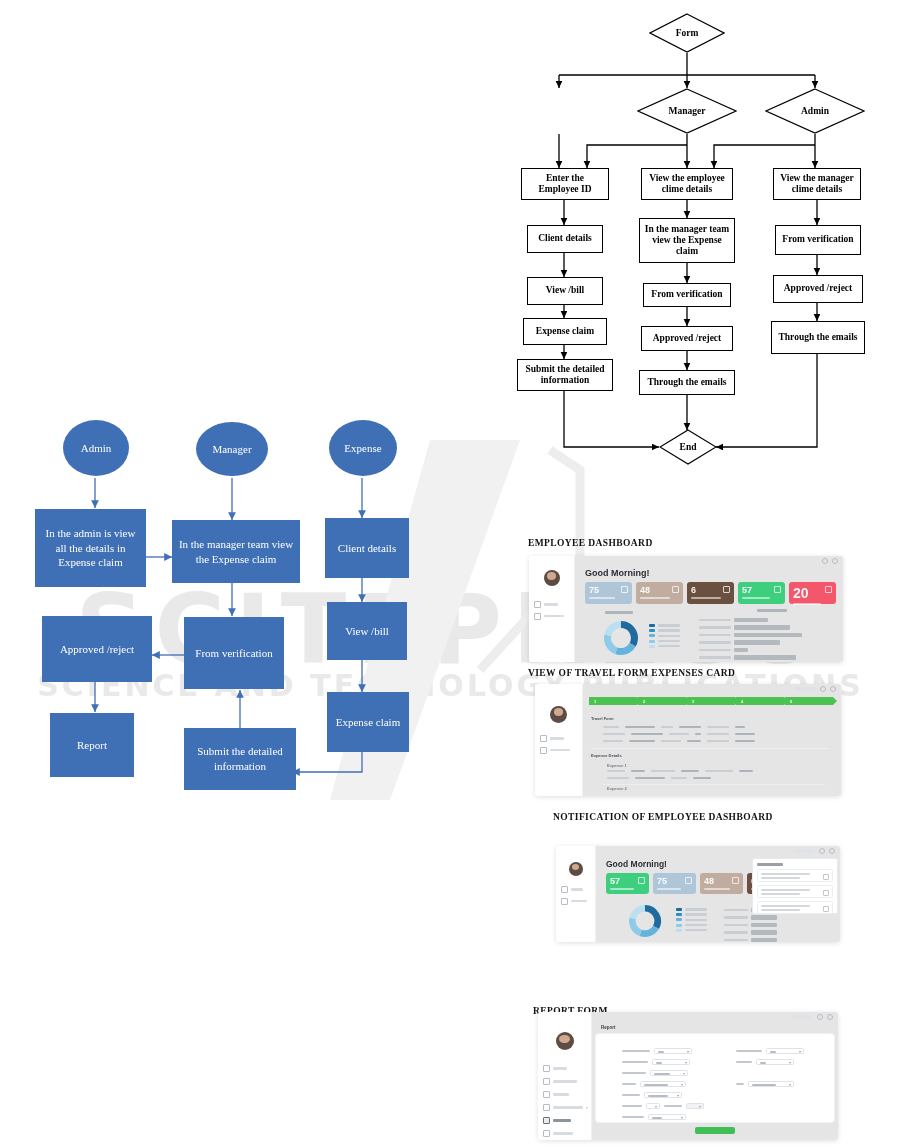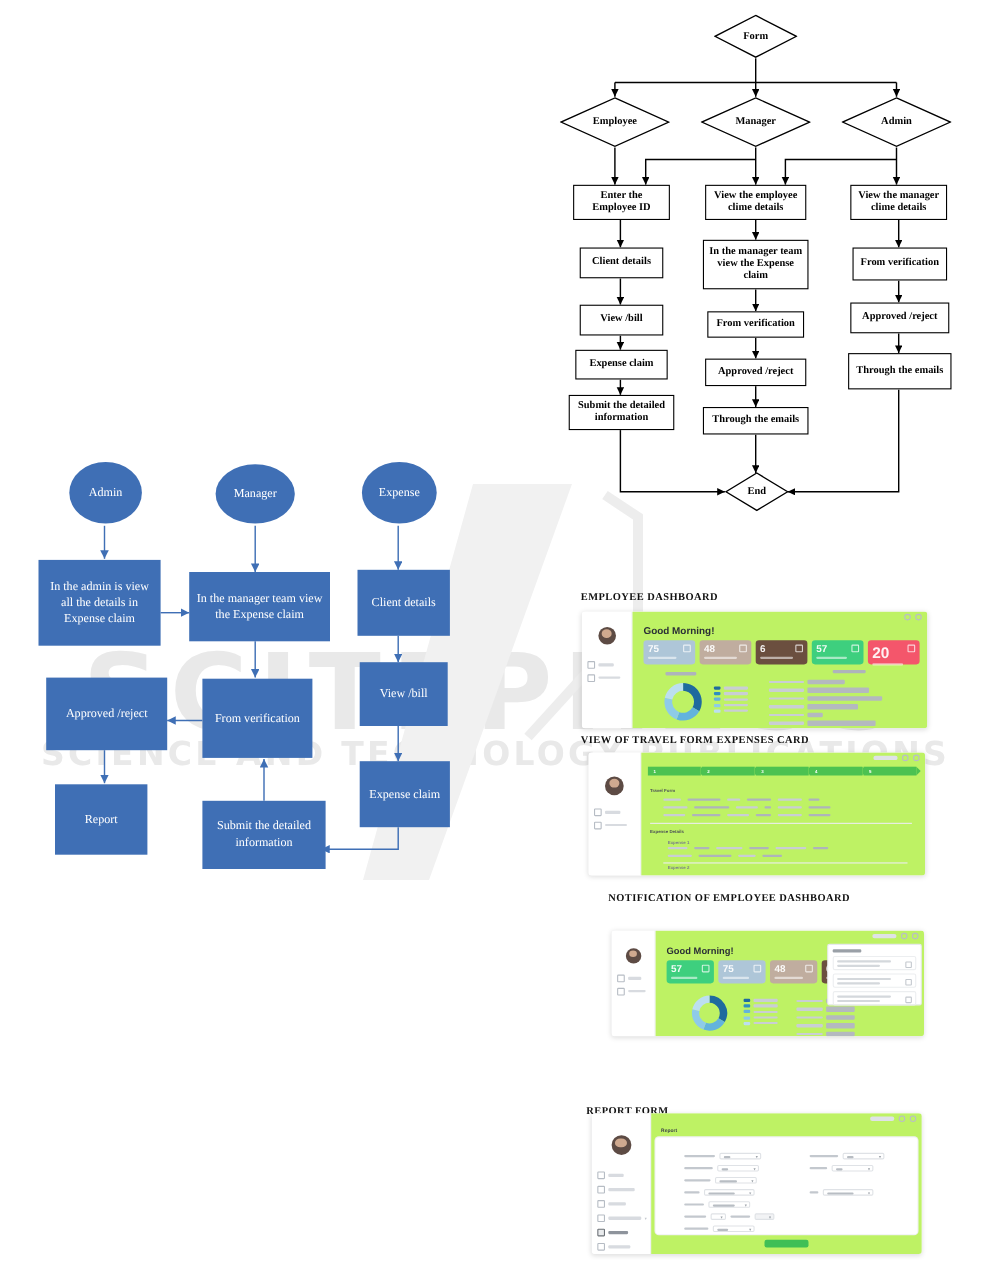--- a/index.html
+++ b/index.html
@@ -79,21 +79,21 @@
   .sb-av{border-radius:50%;background:#5d4b44;overflow:hidden;position:relative;}
   .sb-av::after{content:"";position:absolute;left:22%;top:14%;width:56%;height:46%;
       border-radius:50%;background:#cfa98f;}
   .sb-name{font-size:2.6px;color:#8a8f96;margin-top:2px;}
   .sb-nav{width:100%;margin-top:7px;display:flex;flex-direction:column;gap:4.5px;padding-left:5px;box-sizing:border-box;}
   .sb-row{display:flex;align-items:center;gap:3px;}
   .sb-ic{width:5px;height:5px;border:.6px solid #b6bcc4;border-radius:1px;flex:0 0 auto;}
   .sb-tx{height:2.6px;background:#d8dbe0;border-radius:1px;}
   .sb-tx.sel{background:#8e949c;}
 
-  .main{flex:1;position:relative;background:#bef264;}
+  .main{flex:1;position:relative;background:#e5e5e5;}
   .topbar{position:absolute;left:0;right:0;top:0;height:10px;display:flex;
     align-items:center;justify-content:flex-end;gap:4px;padding-right:5px;}
   .tb-pill{width:22px;height:3.4px;background:#dfe2e6;border-radius:2px;}
   .tb-dot{width:4px;height:4px;border-radius:50%;border:.6px solid #b9bec5;}
 
   .greet{position:absolute;font-weight:700;color:#2b2f36;}
   .cards{position:absolute;display:flex;gap:4px;}
   .card{border-radius:3px;position:relative;box-sizing:border-box;padding:3px 4px;}
   .card .num{font-weight:700;color:#fff;opacity:.92;}
   .card .lbl{height:2.4px;background:rgba(255,255,255,.55);border-radius:1px;margin-top:2px;}
@@ -209,26 +209,20 @@
 
   <div class="layer">
 
     <div class="wdiamond" style="left:649px;top:13px;width:76px;height:40px;">
       <svg class="dshape" viewBox="0 0 76 40">
           <polygon points="38,1 75,20 38,39 1,20" fill="#fff" stroke="#000" stroke-width="1.2"></polygon>
         </svg>
       <span class="dlabel">Form</span>
     </div>
 
-    <div class="wdiamond" style="left:509px;top:88px;width:100px;height:46px;">
-      <svg class="dshape" viewBox="0 0 100 46">
-          <polygon points="50,1 99,23 50,45 1,23" fill="#fff" stroke="#000" stroke-width="1.2"></polygon>
-        </svg>
-      <span class="dlabel">Employee</span>
-    </div>
     <div class="wdiamond" style="left:637px;top:88px;width:100px;height:46px;">
       <svg class="dshape" viewBox="0 0 100 46">
           <polygon points="50,1 99,23 50,45 1,23" fill="#fff" stroke="#000" stroke-width="1.2"></polygon>
         </svg>
       <span class="dlabel">Manager</span>
     </div>
     <div class="wdiamond" style="left:765px;top:88px;width:100px;height:46px;">
       <svg class="dshape" viewBox="0 0 100 46">
           <polygon points="50,1 99,23 50,45 1,23" fill="#fff" stroke="#000" stroke-width="1.2"></polygon>
         </svg>

